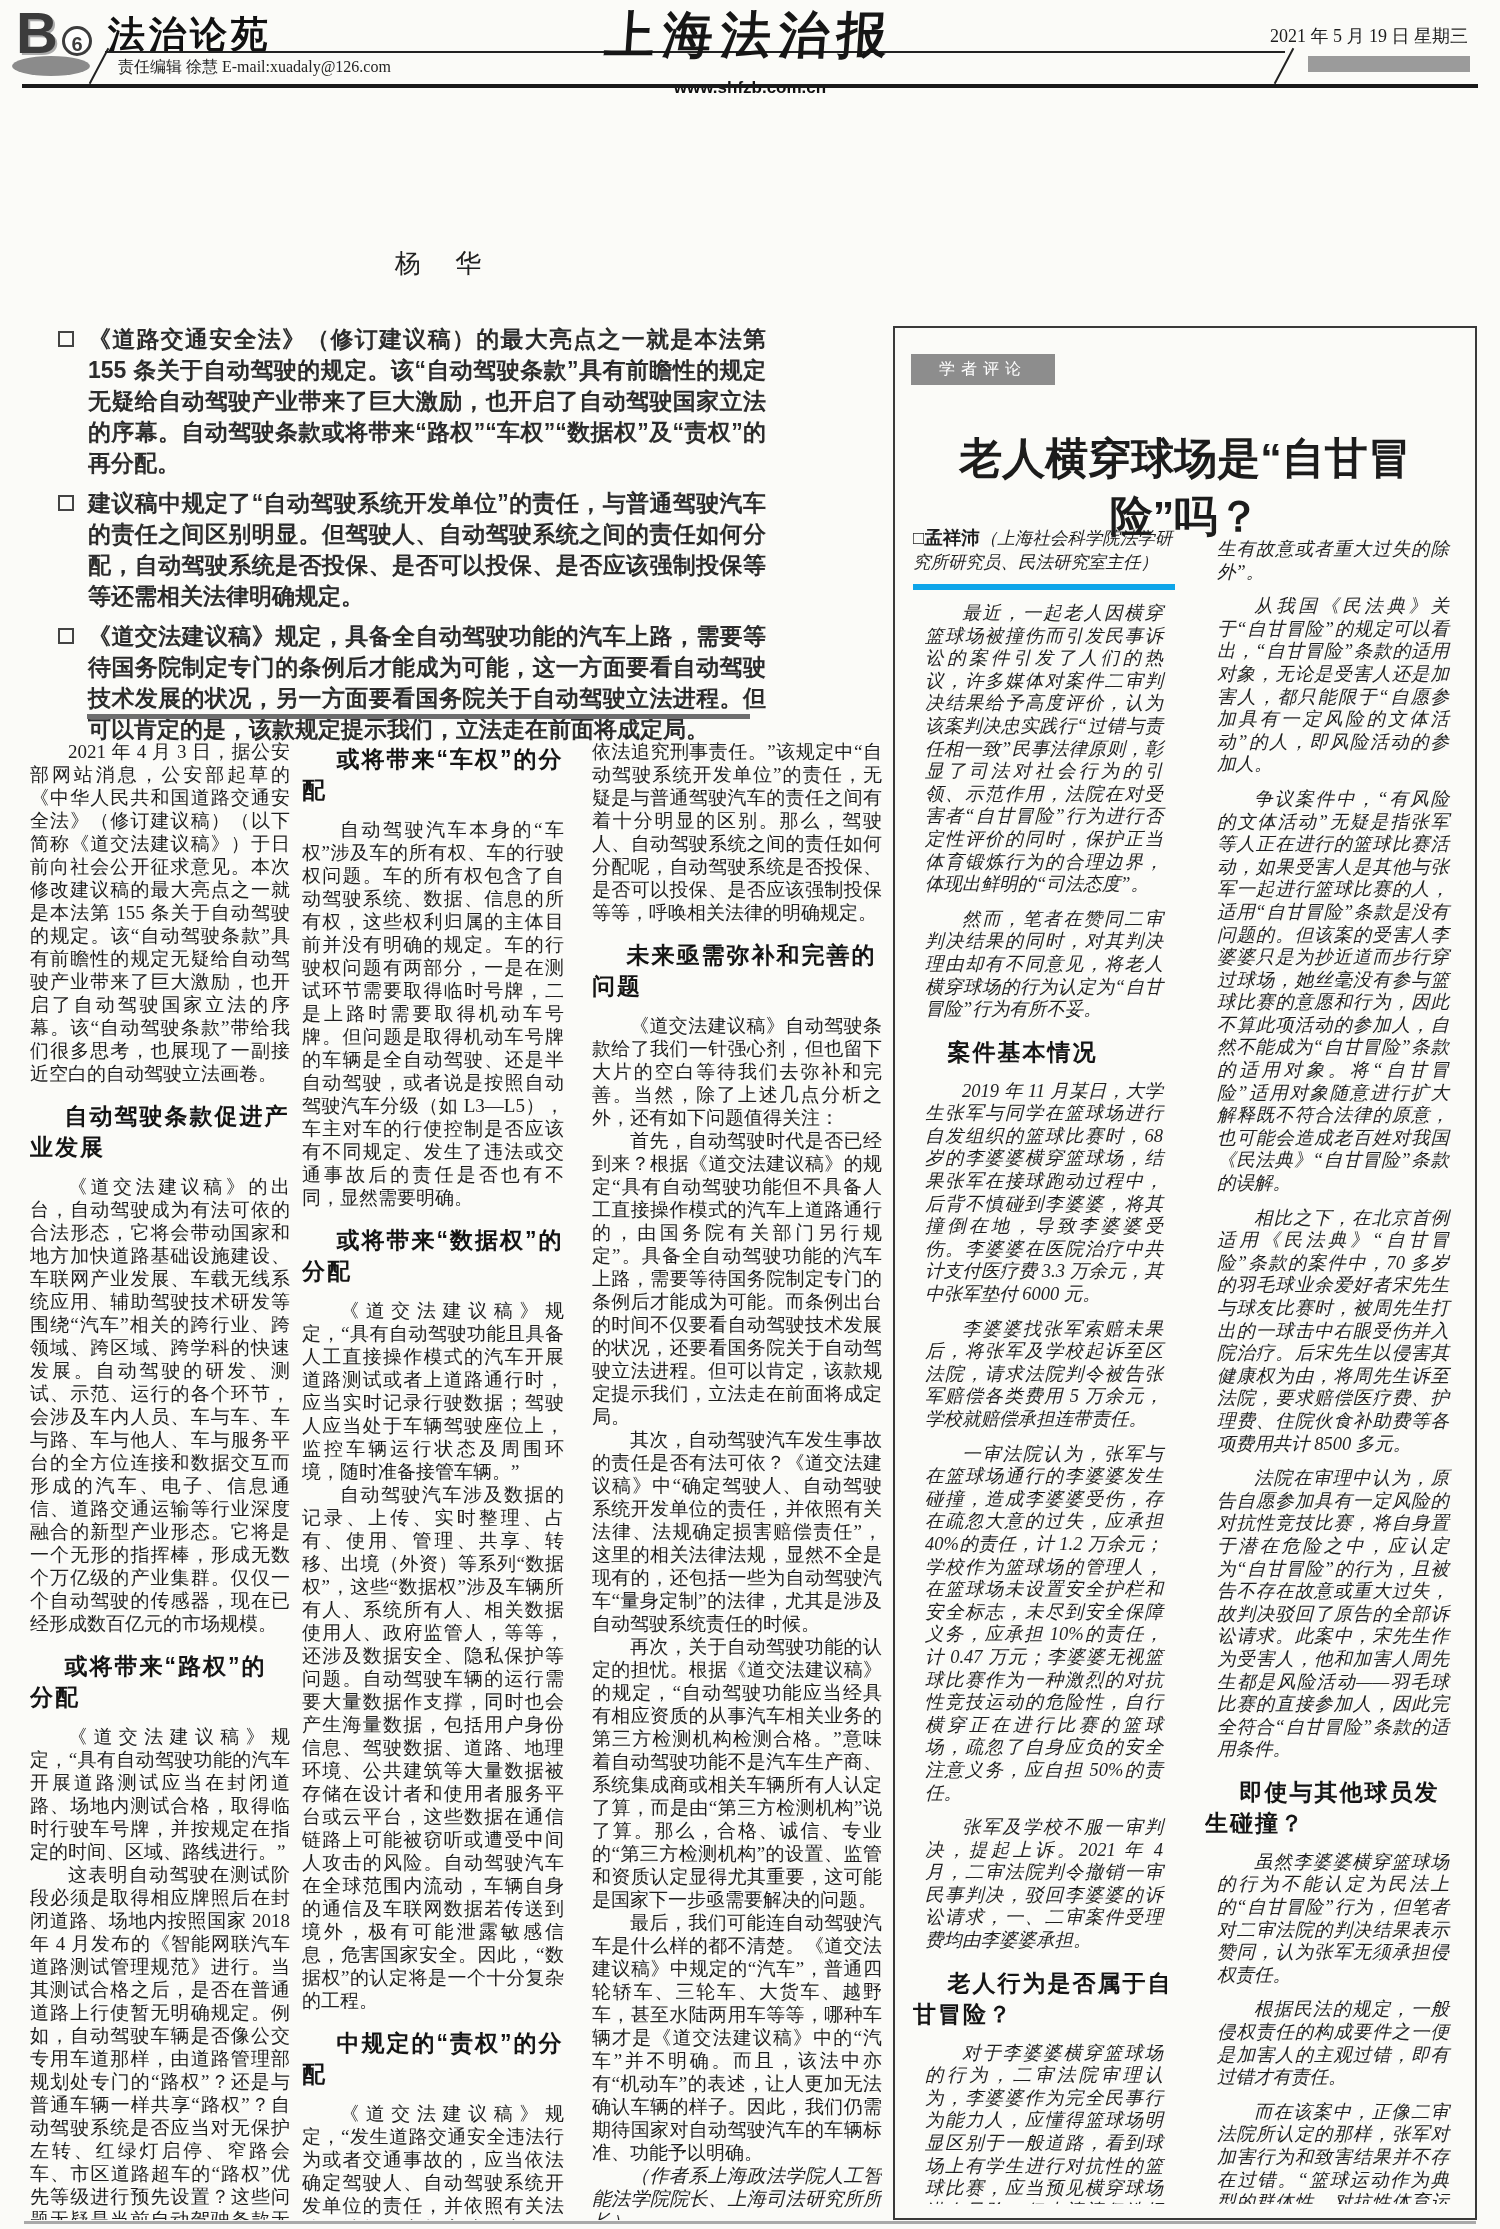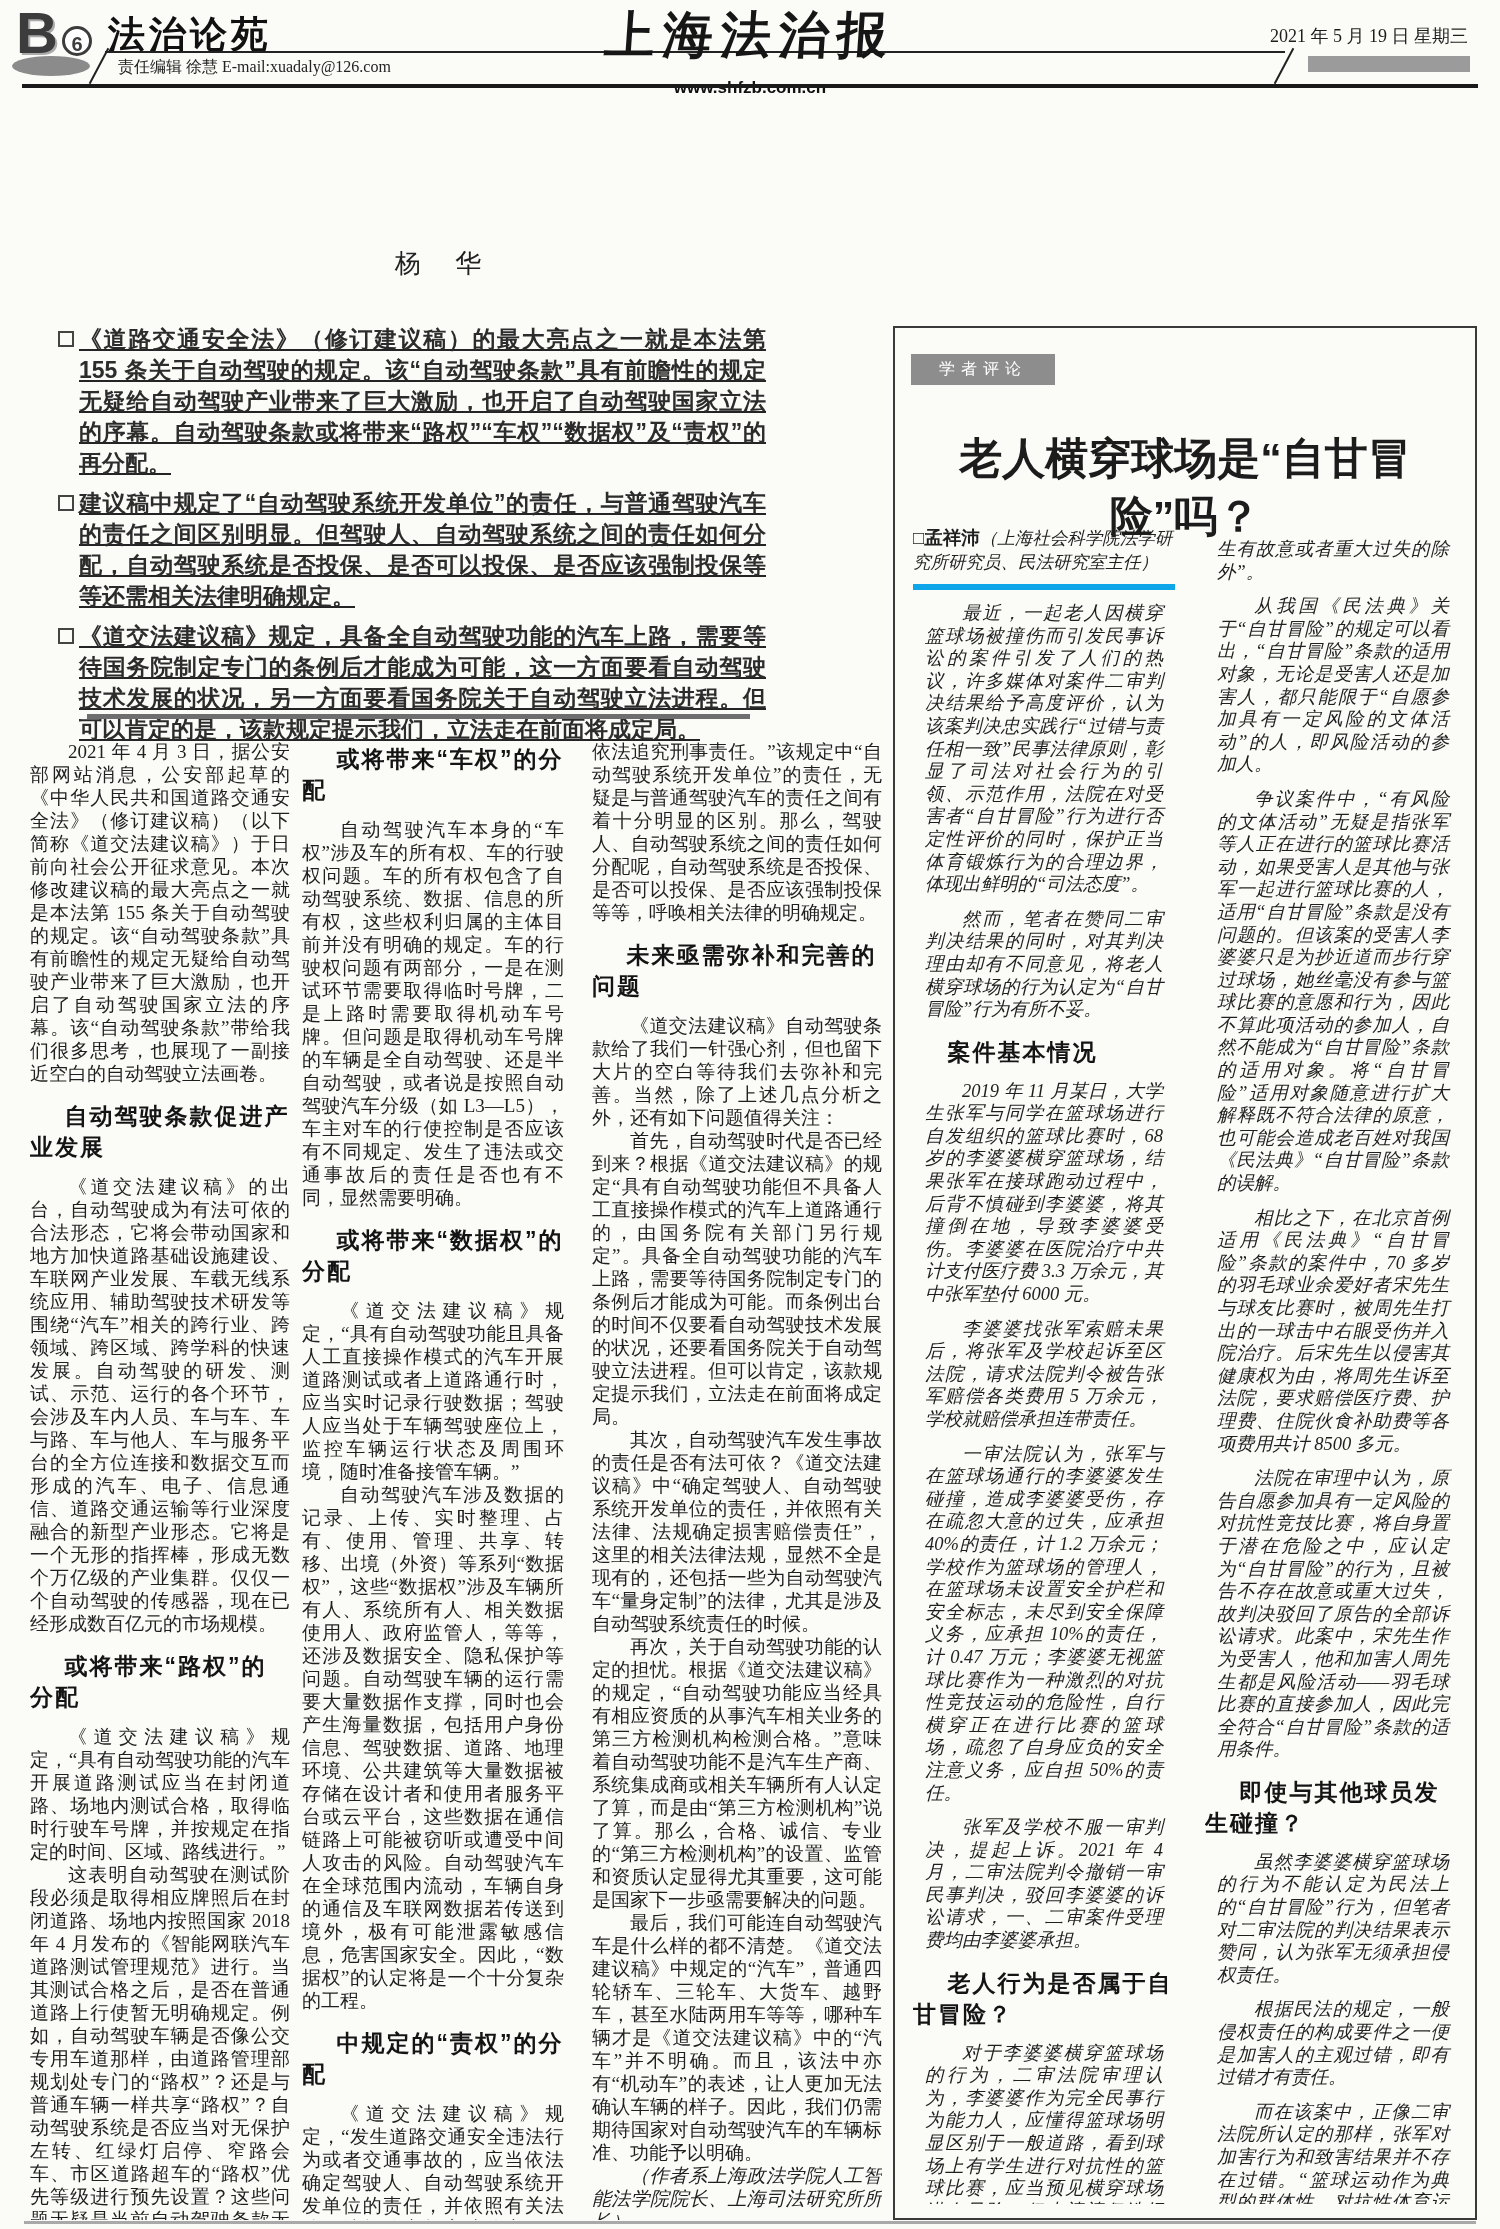--- a/index.html
+++ b/index.html
@@ -25,21 +25,21 @@
   .hdr-datebar{position:absolute;right:30px;top:56px;width:162px;height:16px;background:#9b9b9b;}
 
   
   .headline{position:absolute;left:0;right:0;top:92px;margin:0;text-align:center;
             font-family:"Liberation Sans","DejaVu Sans",sans-serif;font-weight:900;font-size:88px;line-height:112px;
             letter-spacing:1px;color:#262626;text-shadow:3px 4px 0 rgba(60,60,60,.18);}
   .byline{position:absolute;left:0;right:610px;top:246px;text-align:center;font-size:26px;letter-spacing:14px;color:#222;}
 
   
   .summary{position:absolute;left:58px;top:324px;width:708px;font-family:"Liberation Sans","DejaVu Sans",sans-serif;}
-  .bullet-row{display:flex;gap:5px;margin-bottom:9px;text-decoration:underline;}
+  .bullet-row{display:flex;gap:14px;margin-bottom:9px;}
   .bullet-sq{flex:0 0 16px;width:16px;height:16px;border:2px solid #444;margin-top:7px;}
   .bullet-row p{margin:0;font-size:23px;line-height:31px;font-weight:600;color:#2c2c2c;text-align:justify;}
   .summary-rule{position:absolute;left:87px;top:714px;width:663px;height:5px;background:#6e6e6e;}
 
   
   .bodycol{position:absolute;top:740px;height:1480px;overflow:hidden;text-align:justify;font-size:19px;line-height:23px;color:#1f1f1f;}
   .bodycol p{margin:0;text-indent:2em;}
   .bodycol p.cont{text-indent:0;}
   .colA{left:30px;width:260px;}
   .colB{left:302px;width:262px;}

